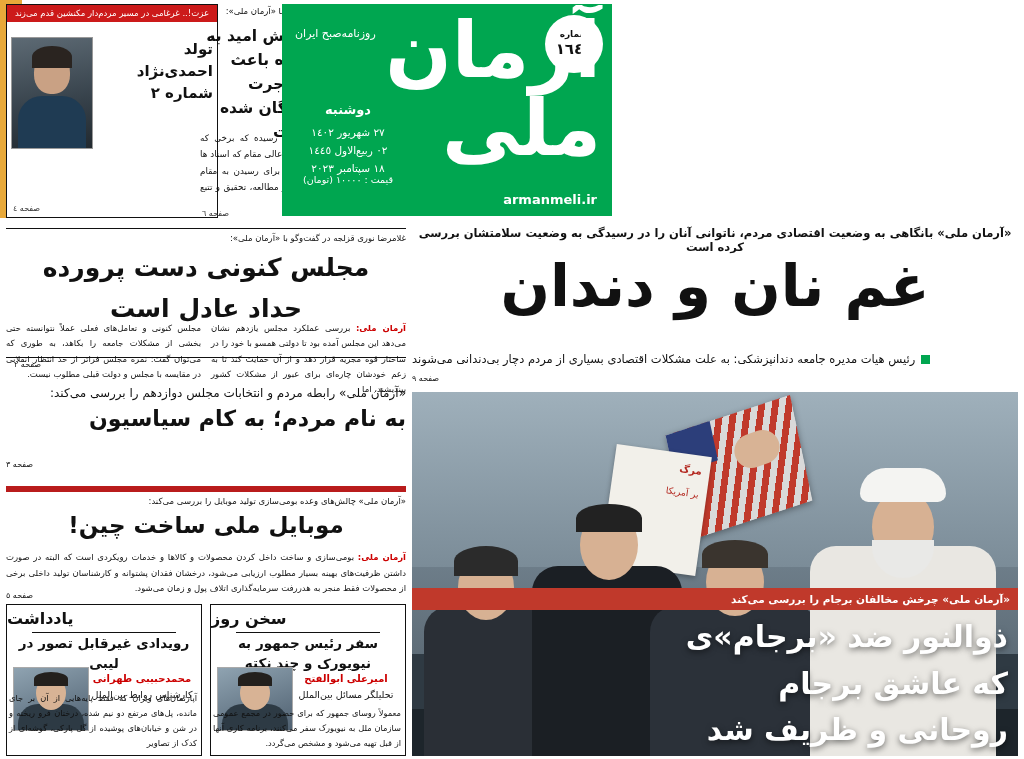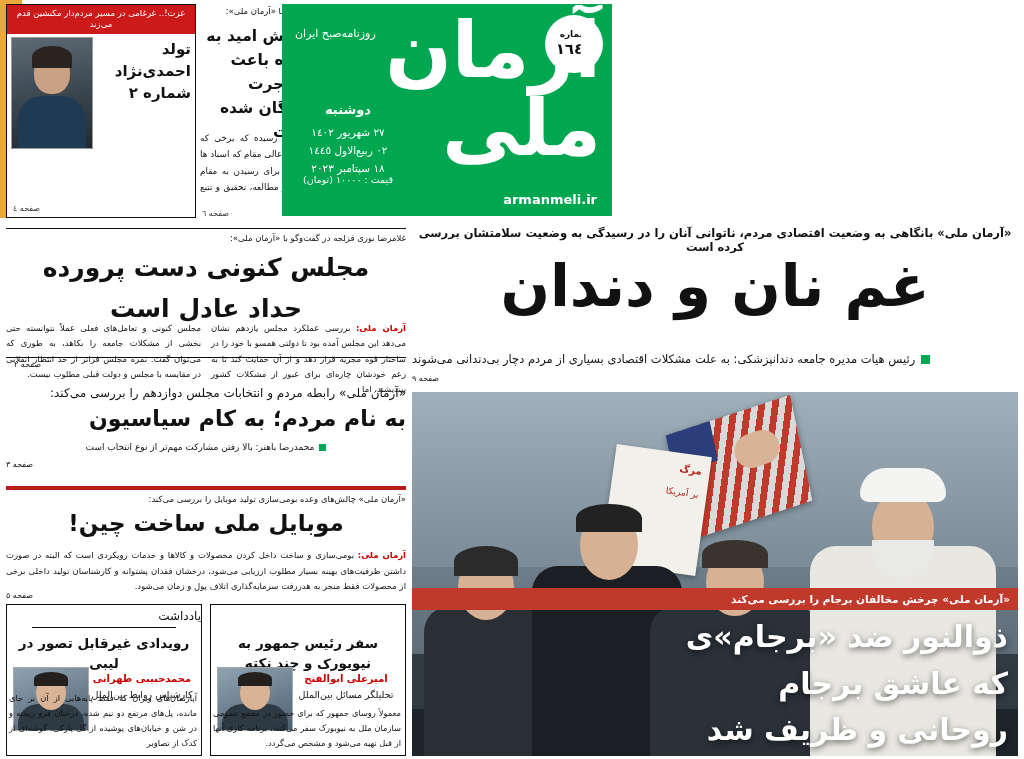--- a/index.html
+++ b/index.html
@@ -60,21 +60,21 @@
     position:absolute;left:10px;top:86px;width:110px;color:#fff;
     text-align:center;font-size:10.5px;line-height:1.7;
   }
   .masthead .datebox .day{font-size:13px;font-weight:bold;margin-bottom:3px;margin-top:8px;}
   .masthead .price{
     position:absolute;left:10px;bottom:30px;width:110px;color:#fff;
     text-align:center;font-size:9.5px;
   }
 
   
-  .tl-col{left:6px;top:4px;width:190px;height:214px;border:1px solid #111;background:#fff;}
+  .tl-col{left:6px;top:4px;width:212px;height:214px;border:1px solid #111;background:#fff;}
   .tl-kicker{
     position:absolute;right:0;top:0;width:100%;
     background:#cc1a1a;color:#fff;font-size:8.5px;line-height:1.35;
     padding:3px 4px;box-sizing:border-box;text-align:center;
   }
   .tl-title{
     position:absolute;right:4px;top:34px;width:104px;
     font-size:15px;font-weight:bold;line-height:1.45;text-align:right;color:#111;
   }
   .tl-photo{
@@ -142,37 +142,37 @@
 
   
   .l3{left:6px;top:386px;width:400px;height:100px;}
   .l3-kicker{position:absolute;right:0;top:0;width:100%;font-size:12px;text-align:right;}
   .l3-head{position:absolute;right:0;top:20px;width:100%;font-size:22px;font-weight:bold;text-align:right;}
   .l3-sub{position:absolute;right:0;top:56px;width:100%;font-size:9px;text-align:center;}
   .l3-sub .marker{display:inline-block;width:7px;height:7px;background:#00a650;margin-left:5px;vertical-align:middle;}
   .l3-page{position:absolute;left:0;top:74px;font-size:8px;}
 
   
-  .l4{left:6px;top:486px;width:400px;height:112px;border-top:4px solid #b91c1c;}
+  .l4{left:6px;top:486px;width:400px;height:112px;border-top:6px solid #b91c1c;}
   .l4-kicker{position:absolute;right:0;top:4px;width:100%;font-size:8.5px;text-align:right;}
   .l4-head{position:absolute;right:0;top:20px;width:100%;font-size:23px;font-weight:bold;text-align:center;}
   .l4-body{
     position:absolute;right:0;top:58px;width:100%;
     font-size:8.5px;line-height:1.85;text-align:justify;
   }
   .l4-body .lead{color:#cc0000;font-weight:bold;}
   .l4-page{position:absolute;left:0;bottom:-2px;font-size:8px;}
 
   
   .b-box{top:604px;height:152px;border:1px solid #111;box-sizing:border-box;background:#fff;}
   .b-box1{left:6px;width:196px;}
   .b-box2{left:210px;width:196px;}
   .b-title{
-    position:absolute;right:0;top:4px;width:100%;text-align:right;
-    font-size:12px;font-weight:normal;
+    position:absolute;right:0;top:4px;width:100%;text-align:left;
+    font-size:16px;font-weight:bold;
   }
   .b-title .bar{display:block;width:74%;margin:4px auto 0;border-bottom:1px solid #111;}
   .b-head{
     position:absolute;right:0;top:28px;width:100%;text-align:center;
     font-size:13.5px;font-weight:bold;line-height:1.5;
   }
   .b-author{
     position:absolute;right:6px;top:66px;width:106px;text-align:center;
     font-size:9.5px;line-height:1.6;
   }
@@ -325,23 +325,20 @@
         <span>بررسی عملکرد مجلس یازدهم نشان می‌دهد این مجلس آمده بود تا دولتی همسو با خود را در ساختار قوه مجریه قرار دهد و از آن حمایت کند تا به زعم خودشان چاره‌ای برای عبور از مشکلات کشور بیندیشند، اما</span>
       </div>
       <div class="col">مجلس کنونی و تعامل‌های فعلی عملاً نتوانسته حتی بخشی از مشکلات جامعه را بکاهد، به طوری که می‌توان گفت: نمره مجلس فراتر از حد انتظار انقلابی در مقایسه با مجلس و دولت قبلی مطلوب نیست.</div>
     </div>
     <div class="l2-page">صفحه ٢</div>
   </div>
 
   <div class="box l3">
     <div class="l3-kicker">«آرمان ملی» رابطه مردم و انتخابات مجلس دوازدهم را بررسی می‌کند:</div>
     <div class="l3-head">به نام مردم؛ به کام سیاسیون</div>
-    <div class="l3-sub">
-      <span class="marker"></span><span>محمدرضا باهنر: بالا رفتن مشارکت مهم‌تر از نوع انتخاب است</span>
-    </div>
     <div class="l3-page">صفحه ٣</div>
   </div>
 
   <div class="box l4">
     <div class="l4-kicker">«آرمان ملی» چالش‌های وعده بومی‌سازی تولید موبایل را بررسی می‌کند:</div>
     <div class="l4-head">موبایل ملی ساخت چین!</div>
     <div class="l4-body">
       <span class="lead">آرمان ملی:</span>
       <span>بومی‌سازی و ساخت داخل کردن محصولات و کالاها و خدمات رویکردی است که البته در صورت داشتن ظرفیت‌های بهینه بسیار مطلوب ارزیابی می‌شود، درخشان فقدان پشتوانه و کارشناسان تولید داخلی برخی از محصولات فقط منجر به هدررفت سرمایه‌گذاری اتلاف پول و زمان می‌شود.</span>
     </div>
@@ -360,20 +357,24 @@
         <div class="hair"></div>
     </div>
     <div class="b-author">
       <div class="name">محمدحبیبی طهرانی</div>
       <div>کارشناس روابط بین‌الملل</div>
     </div>
     <div class="b-body">آپارتمان‌های ویران که فقط پایه‌هایی از آن بر جای مانده، پل‌های مرتفع دو نیم شده، درختان فرو ریخته و در شن و خیابان‌های پوشیده از گل پارکی، گوشه‌ای از کدک از تصاویر</div>
   </div>
 
   <div class="box b-box b-box2">
+    <div class="b-title">
+      <span>سخن روز</span>
+      <span class="bar"></span>
+    </div>
     <div class="b-head">سفر رئیس جمهور به نیویورک و چند نکته</div>
     <div class="b-photo">
       <div class="body"></div>
         <div class="face"></div>
         <div class="hair"></div>
     </div>
     <div class="b-author">
       <div class="name">امیرعلی ابوالفتح</div>
       <div>تحلیلگر مسائل بین‌الملل</div>
     </div>

